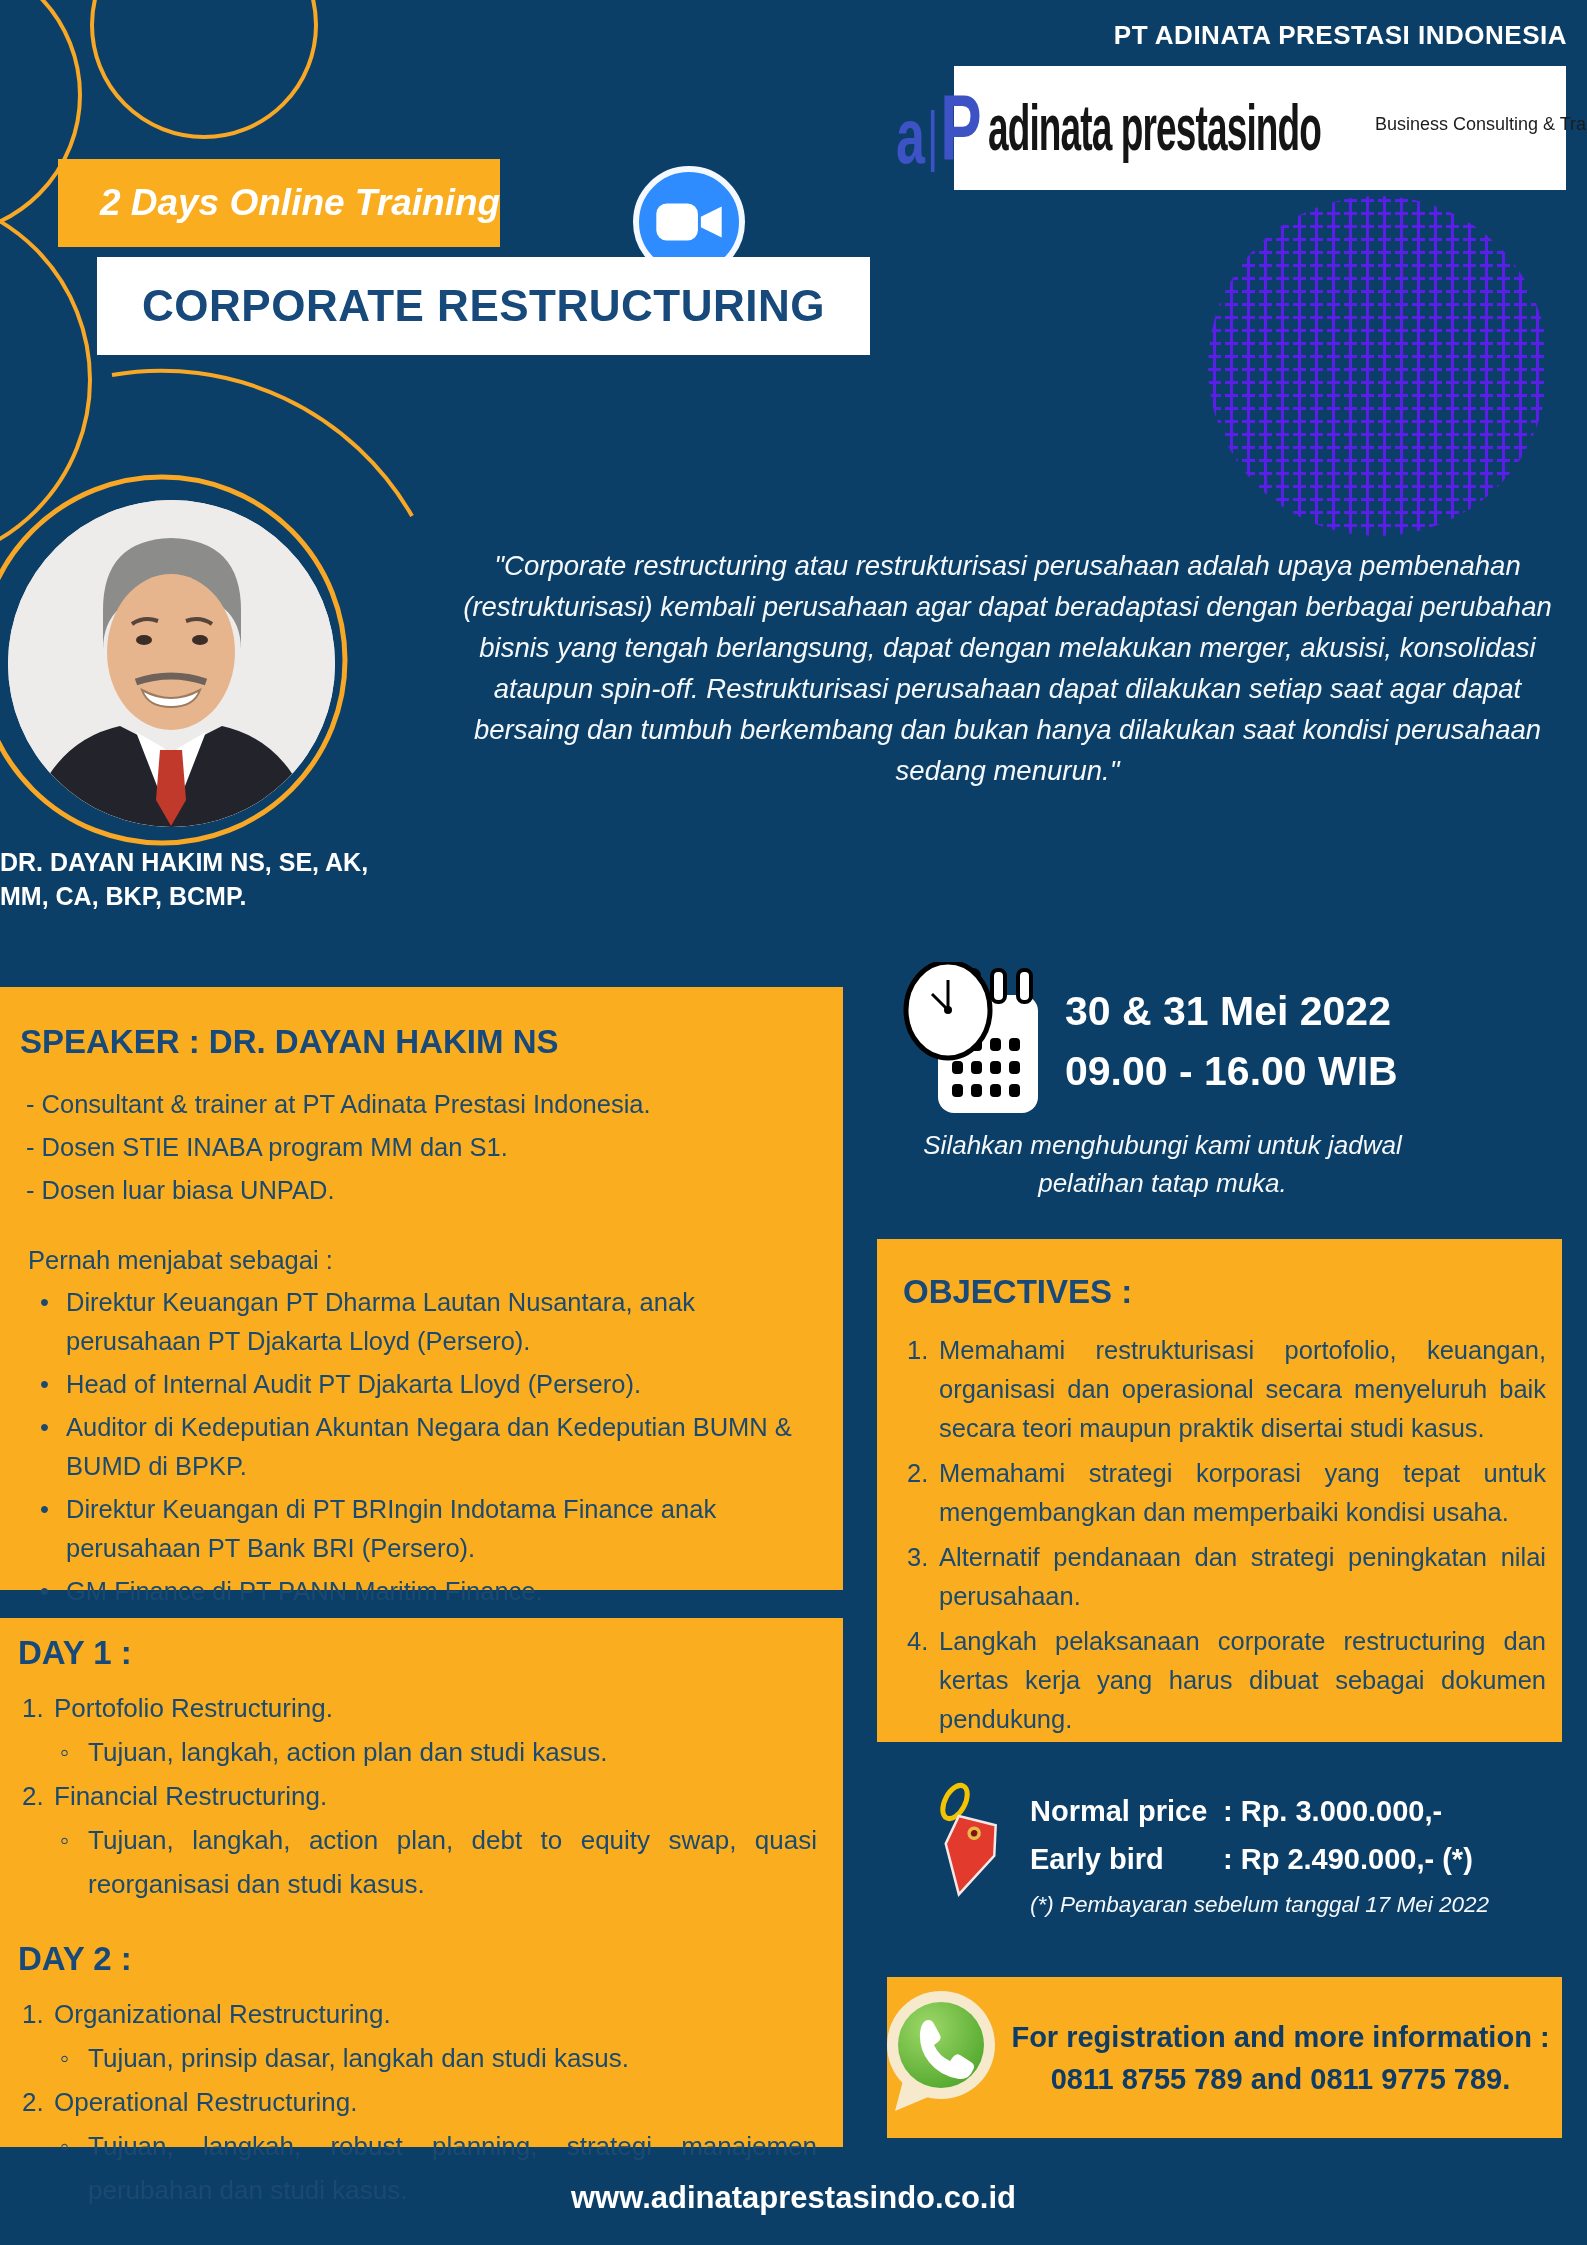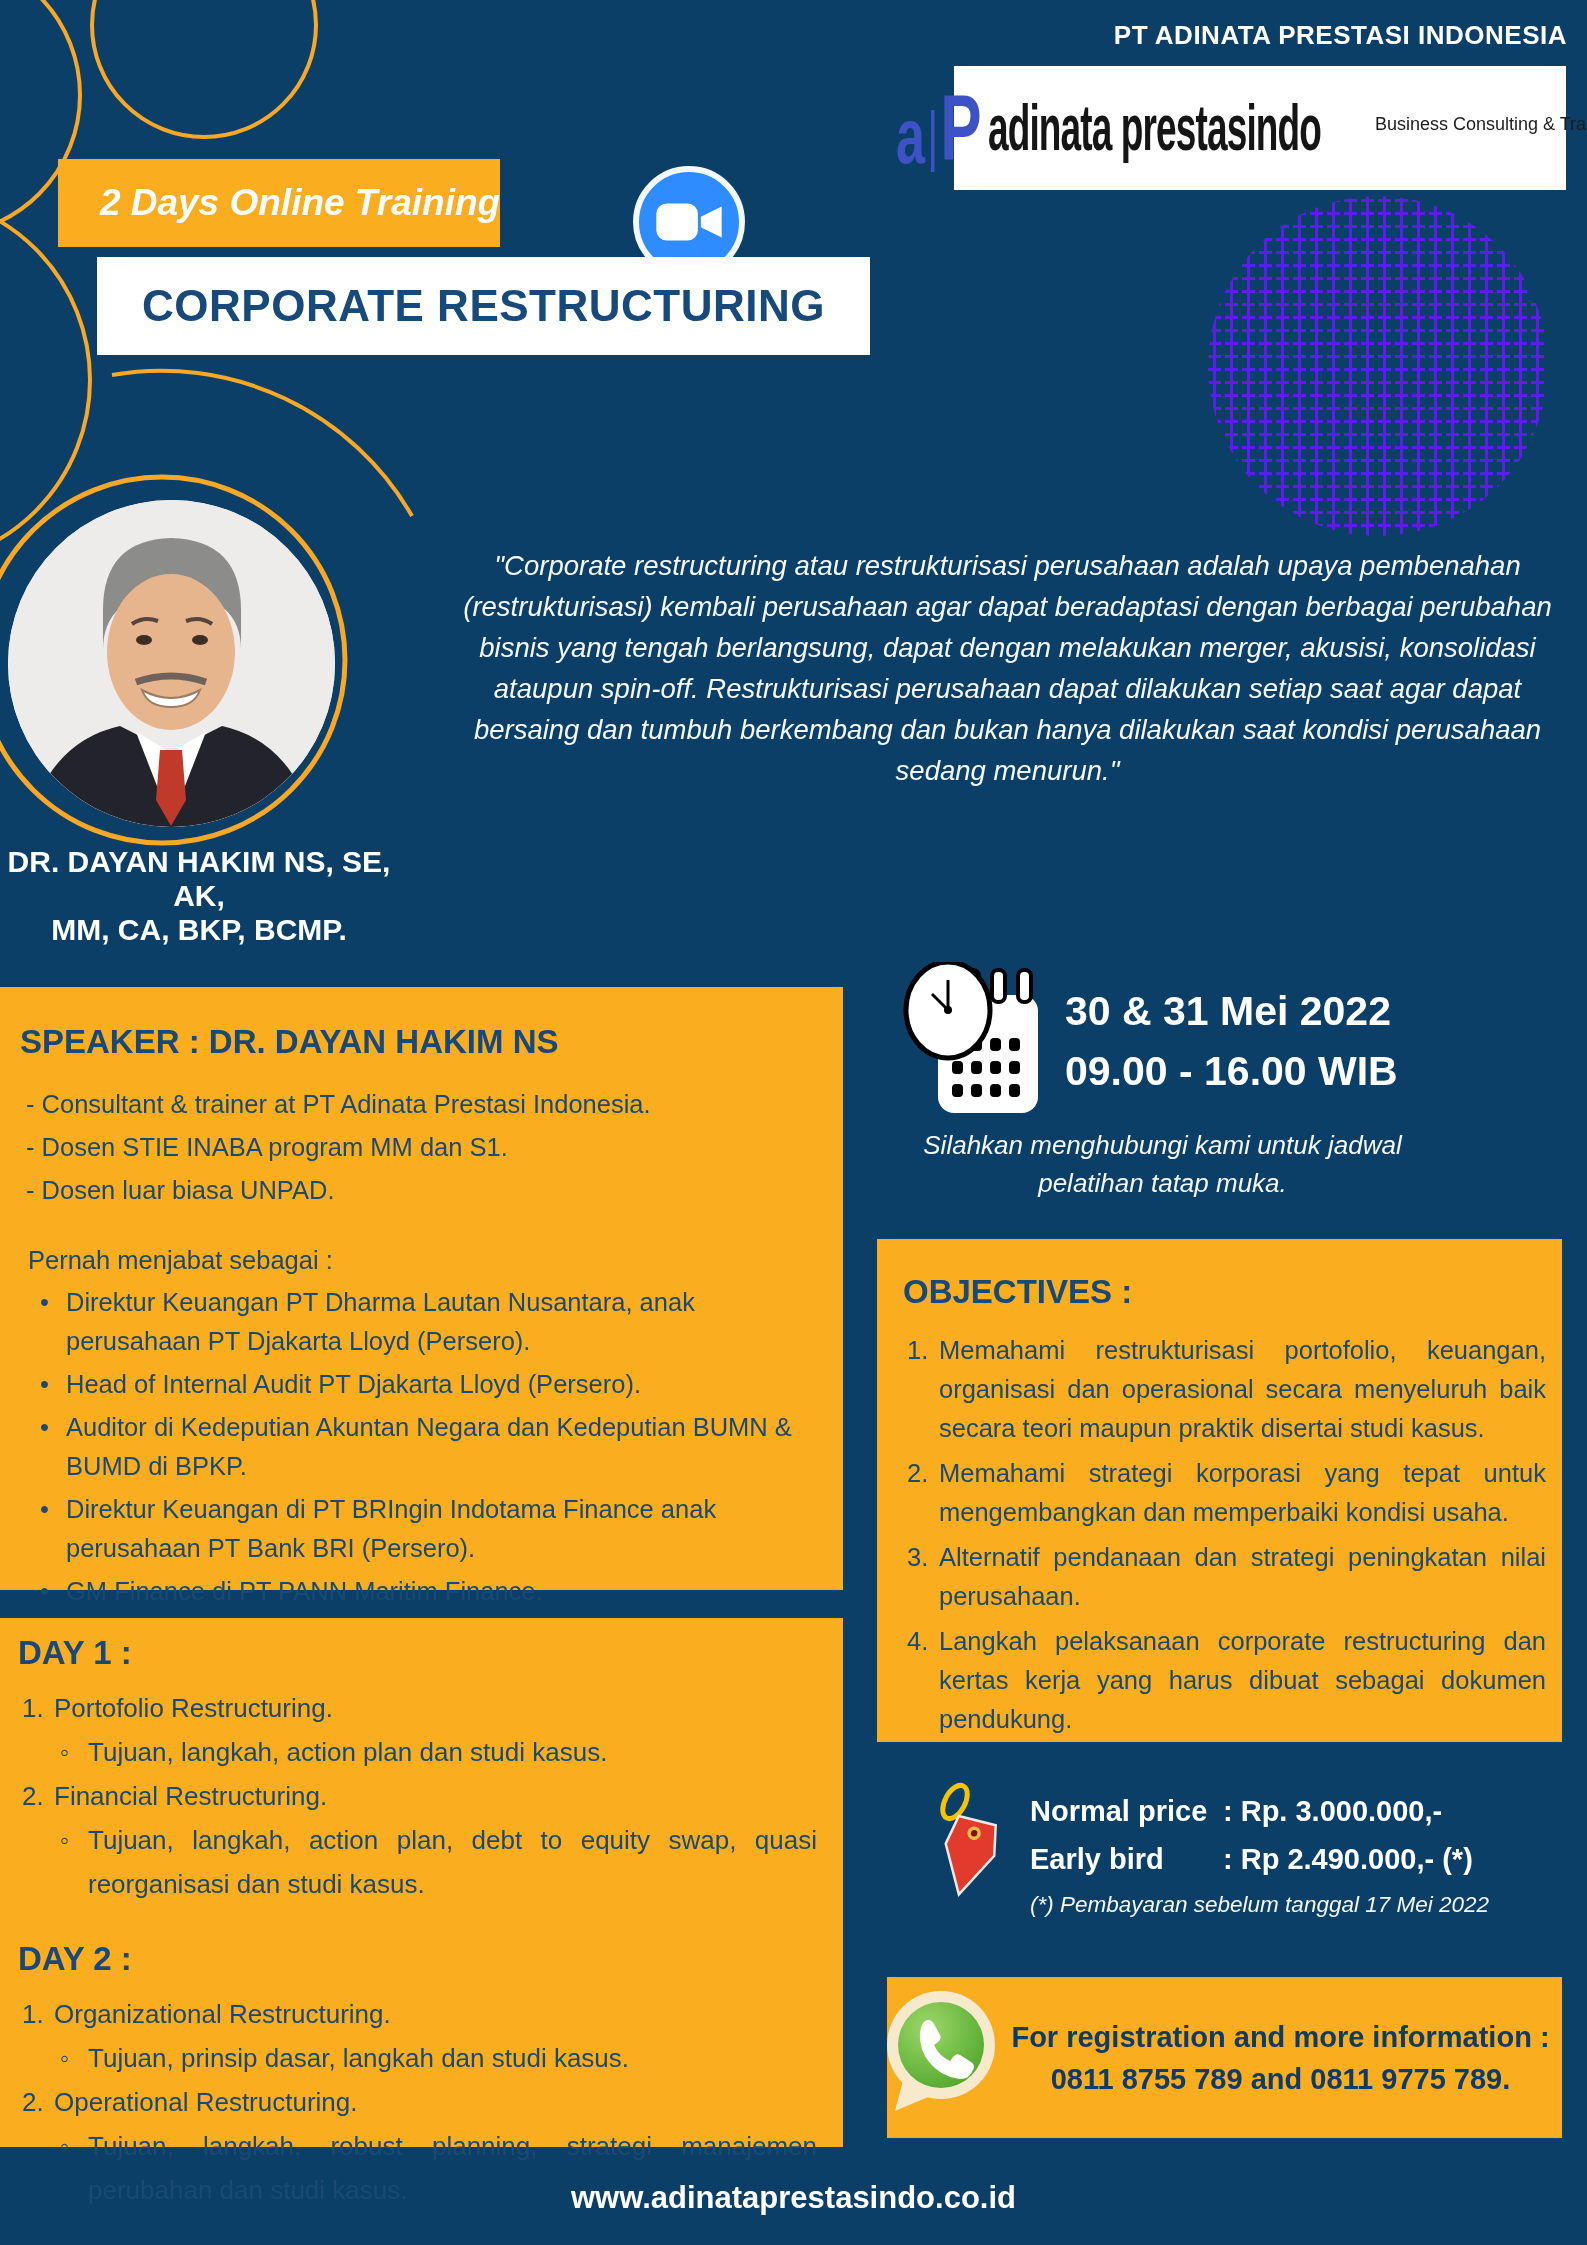--- a/index.html
+++ b/index.html
@@ -33,22 +33,22 @@
   .title-box{left:97px;top:257px;width:773px;height:98px;background:#FFFFFF;
     display:flex;align-items:center;justify-content:center;}
   .title-box span{color:#17497A;font-size:44px;font-weight:bold;letter-spacing:.5px;white-space:nowrap;}
 
   .sphere{left:1206px;top:194px;width:344px;height:344px;}
 
   .quote{left:445px;top:545px;width:1125px;text-align:center;color:#F4F8FB;
     font-size:27.5px;font-style:italic;line-height:41px;}
 
   .photo-wrap{left:8px;top:500px;width:327px;height:327px;border-radius:50%;overflow:hidden;background:#EDECEA;}
-  .speaker-name{left:0;top:845px;width:398px;text-align:center;color:#FFFFFF;
-    font-size:30px;font-weight:bold;line-height:34px;}
+  .speaker-name{left:0;top:845px;width:398px;text-align:left;color:#FFFFFF;
+    font-size:25px;font-weight:bold;line-height:34px;}
 
   
   .obox{background:#FAAD1E;color:#1B4A70;}
   .box-speaker{left:0;top:987px;width:843px;height:603px;}
   .box-days{left:0;top:1618px;width:843px;height:529px;}
   .box-objectives{left:877px;top:1239px;width:685px;height:503px;}
   .box-wa{left:887px;top:1977px;width:675px;height:161px;}
 
   .obox h2{margin:8px;color:#17497A;font-size:33px;font-weight:bold;}
   .h-speaker{padding:28px 0 0 12px;}

